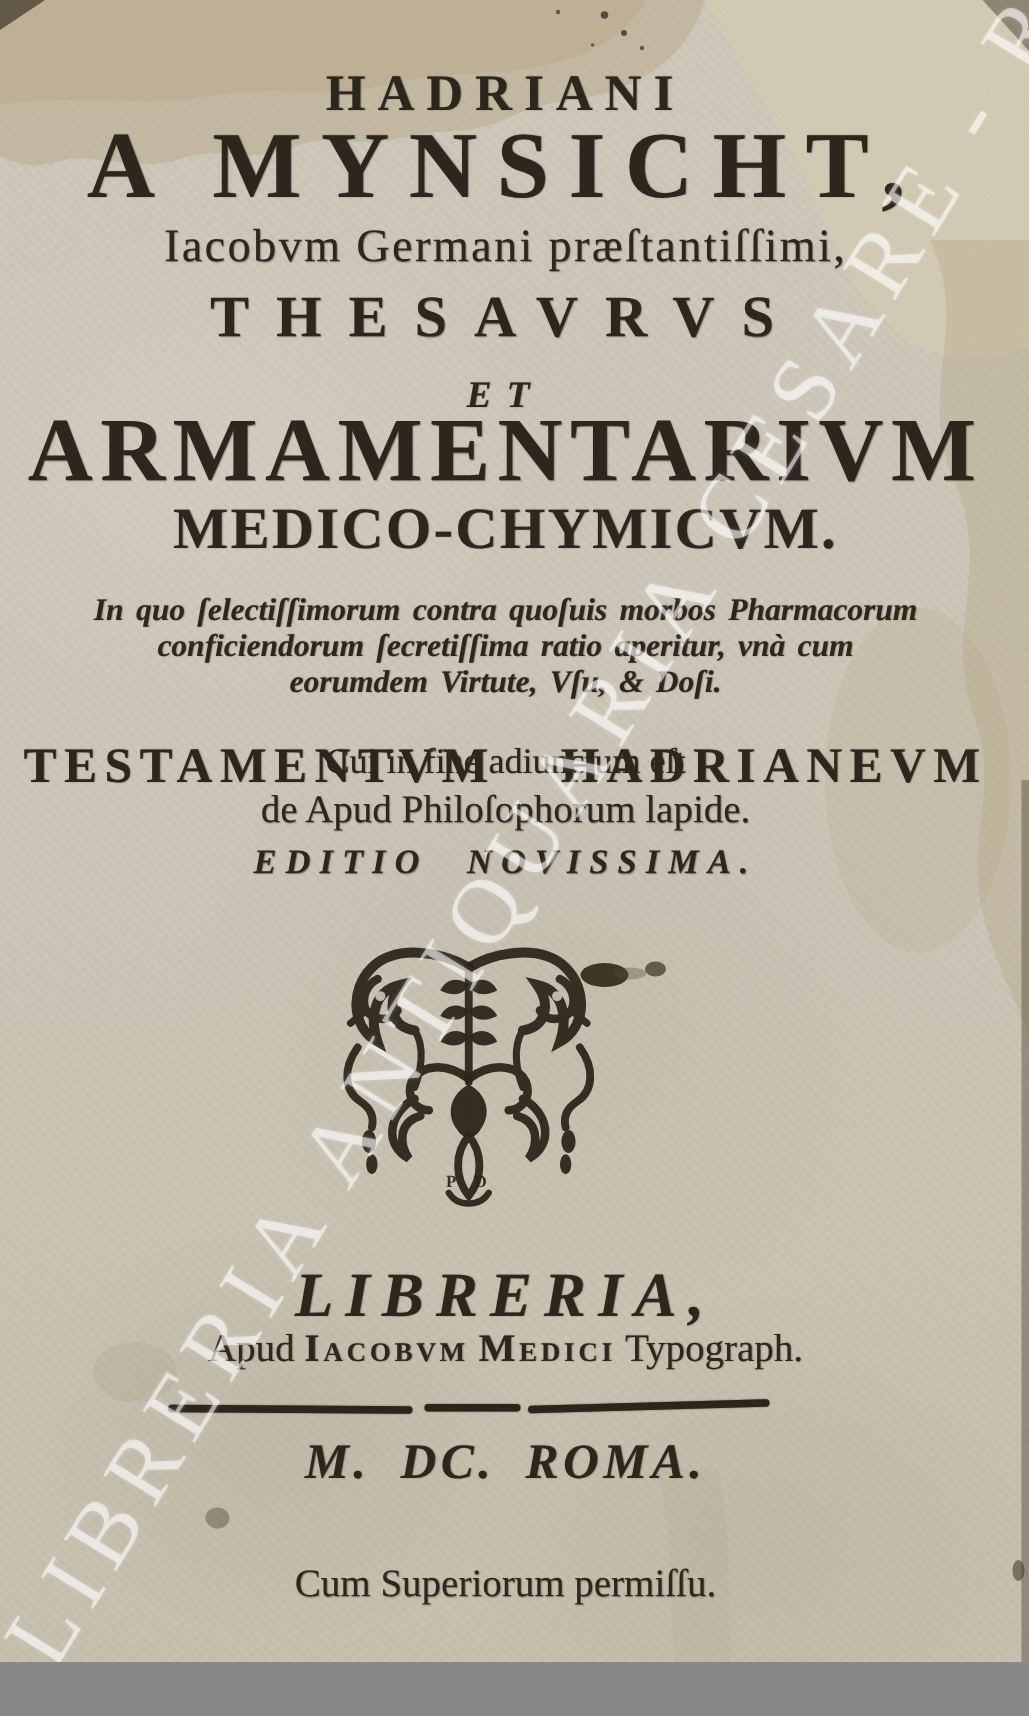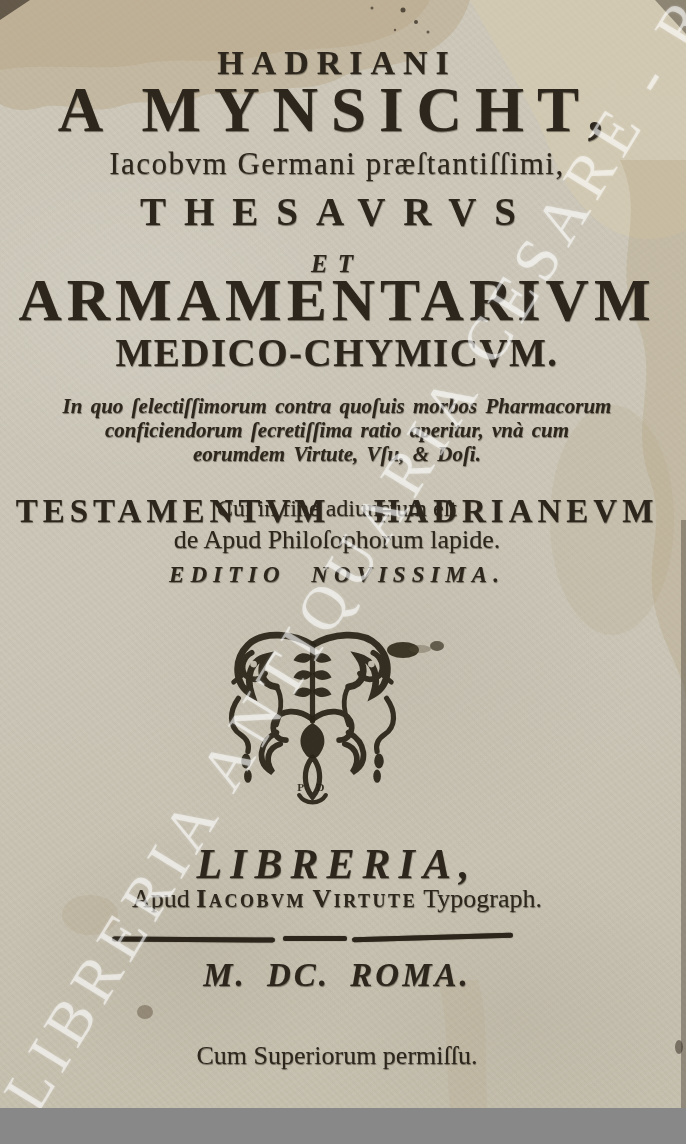--- a/index.html
+++ b/index.html
@@ -150,21 +150,21 @@
           <text x="84" y="172">P</text>
           <text x="104" y="172">D</text>
         </g>
       </g>
     </svg>
 
     <div class="line l-lugduni">LIBRERIA,</div>
     <div class="line l-apud">
       <span>Apud</span>
       <span class="sc">Iacobvm</span>
-      <span class="sc">Virtute</span>
+      <span class="sc">Medici</span>
       <span>Typograph.</span>
     </div>
 
     <div class="rule-seg rule-1"></div>
     <div class="rule-seg rule-2"></div>
     <div class="rule-seg rule-3"></div>
 
     <div class="line l-year">M. DC. ROMA.</div>
     <div class="line l-permissu">Cum Superiorum permiſſu.</div>
   </div>

